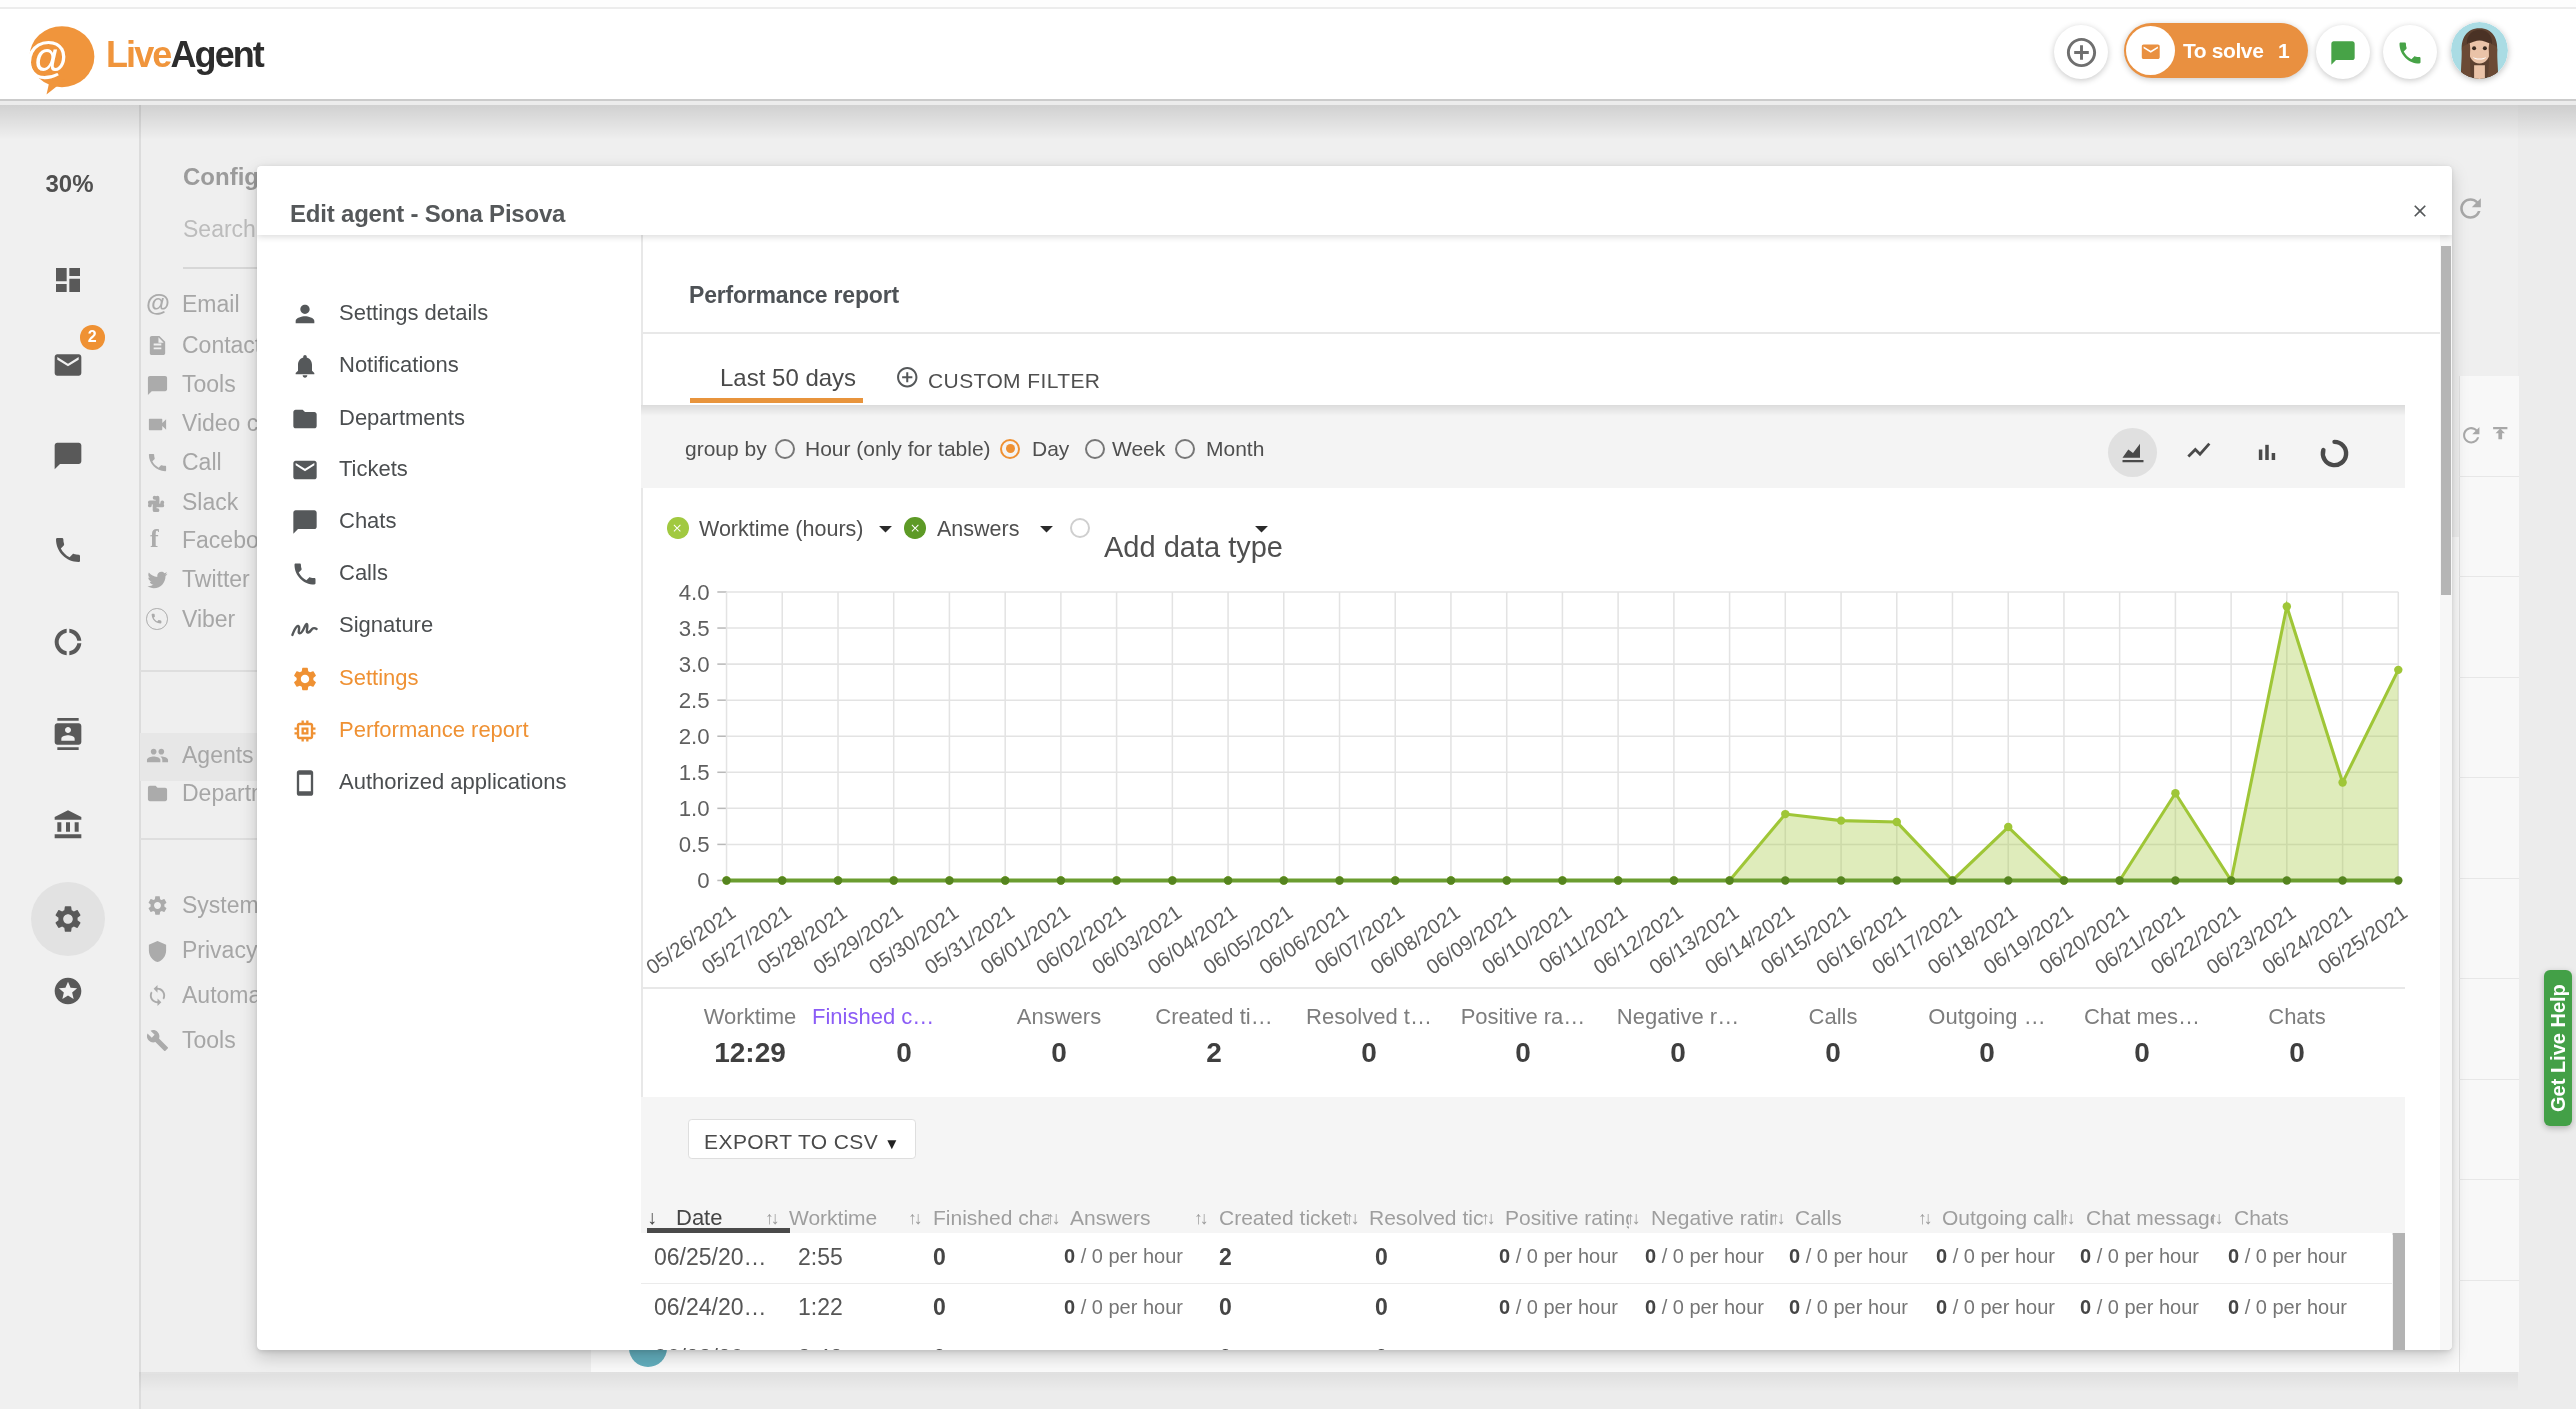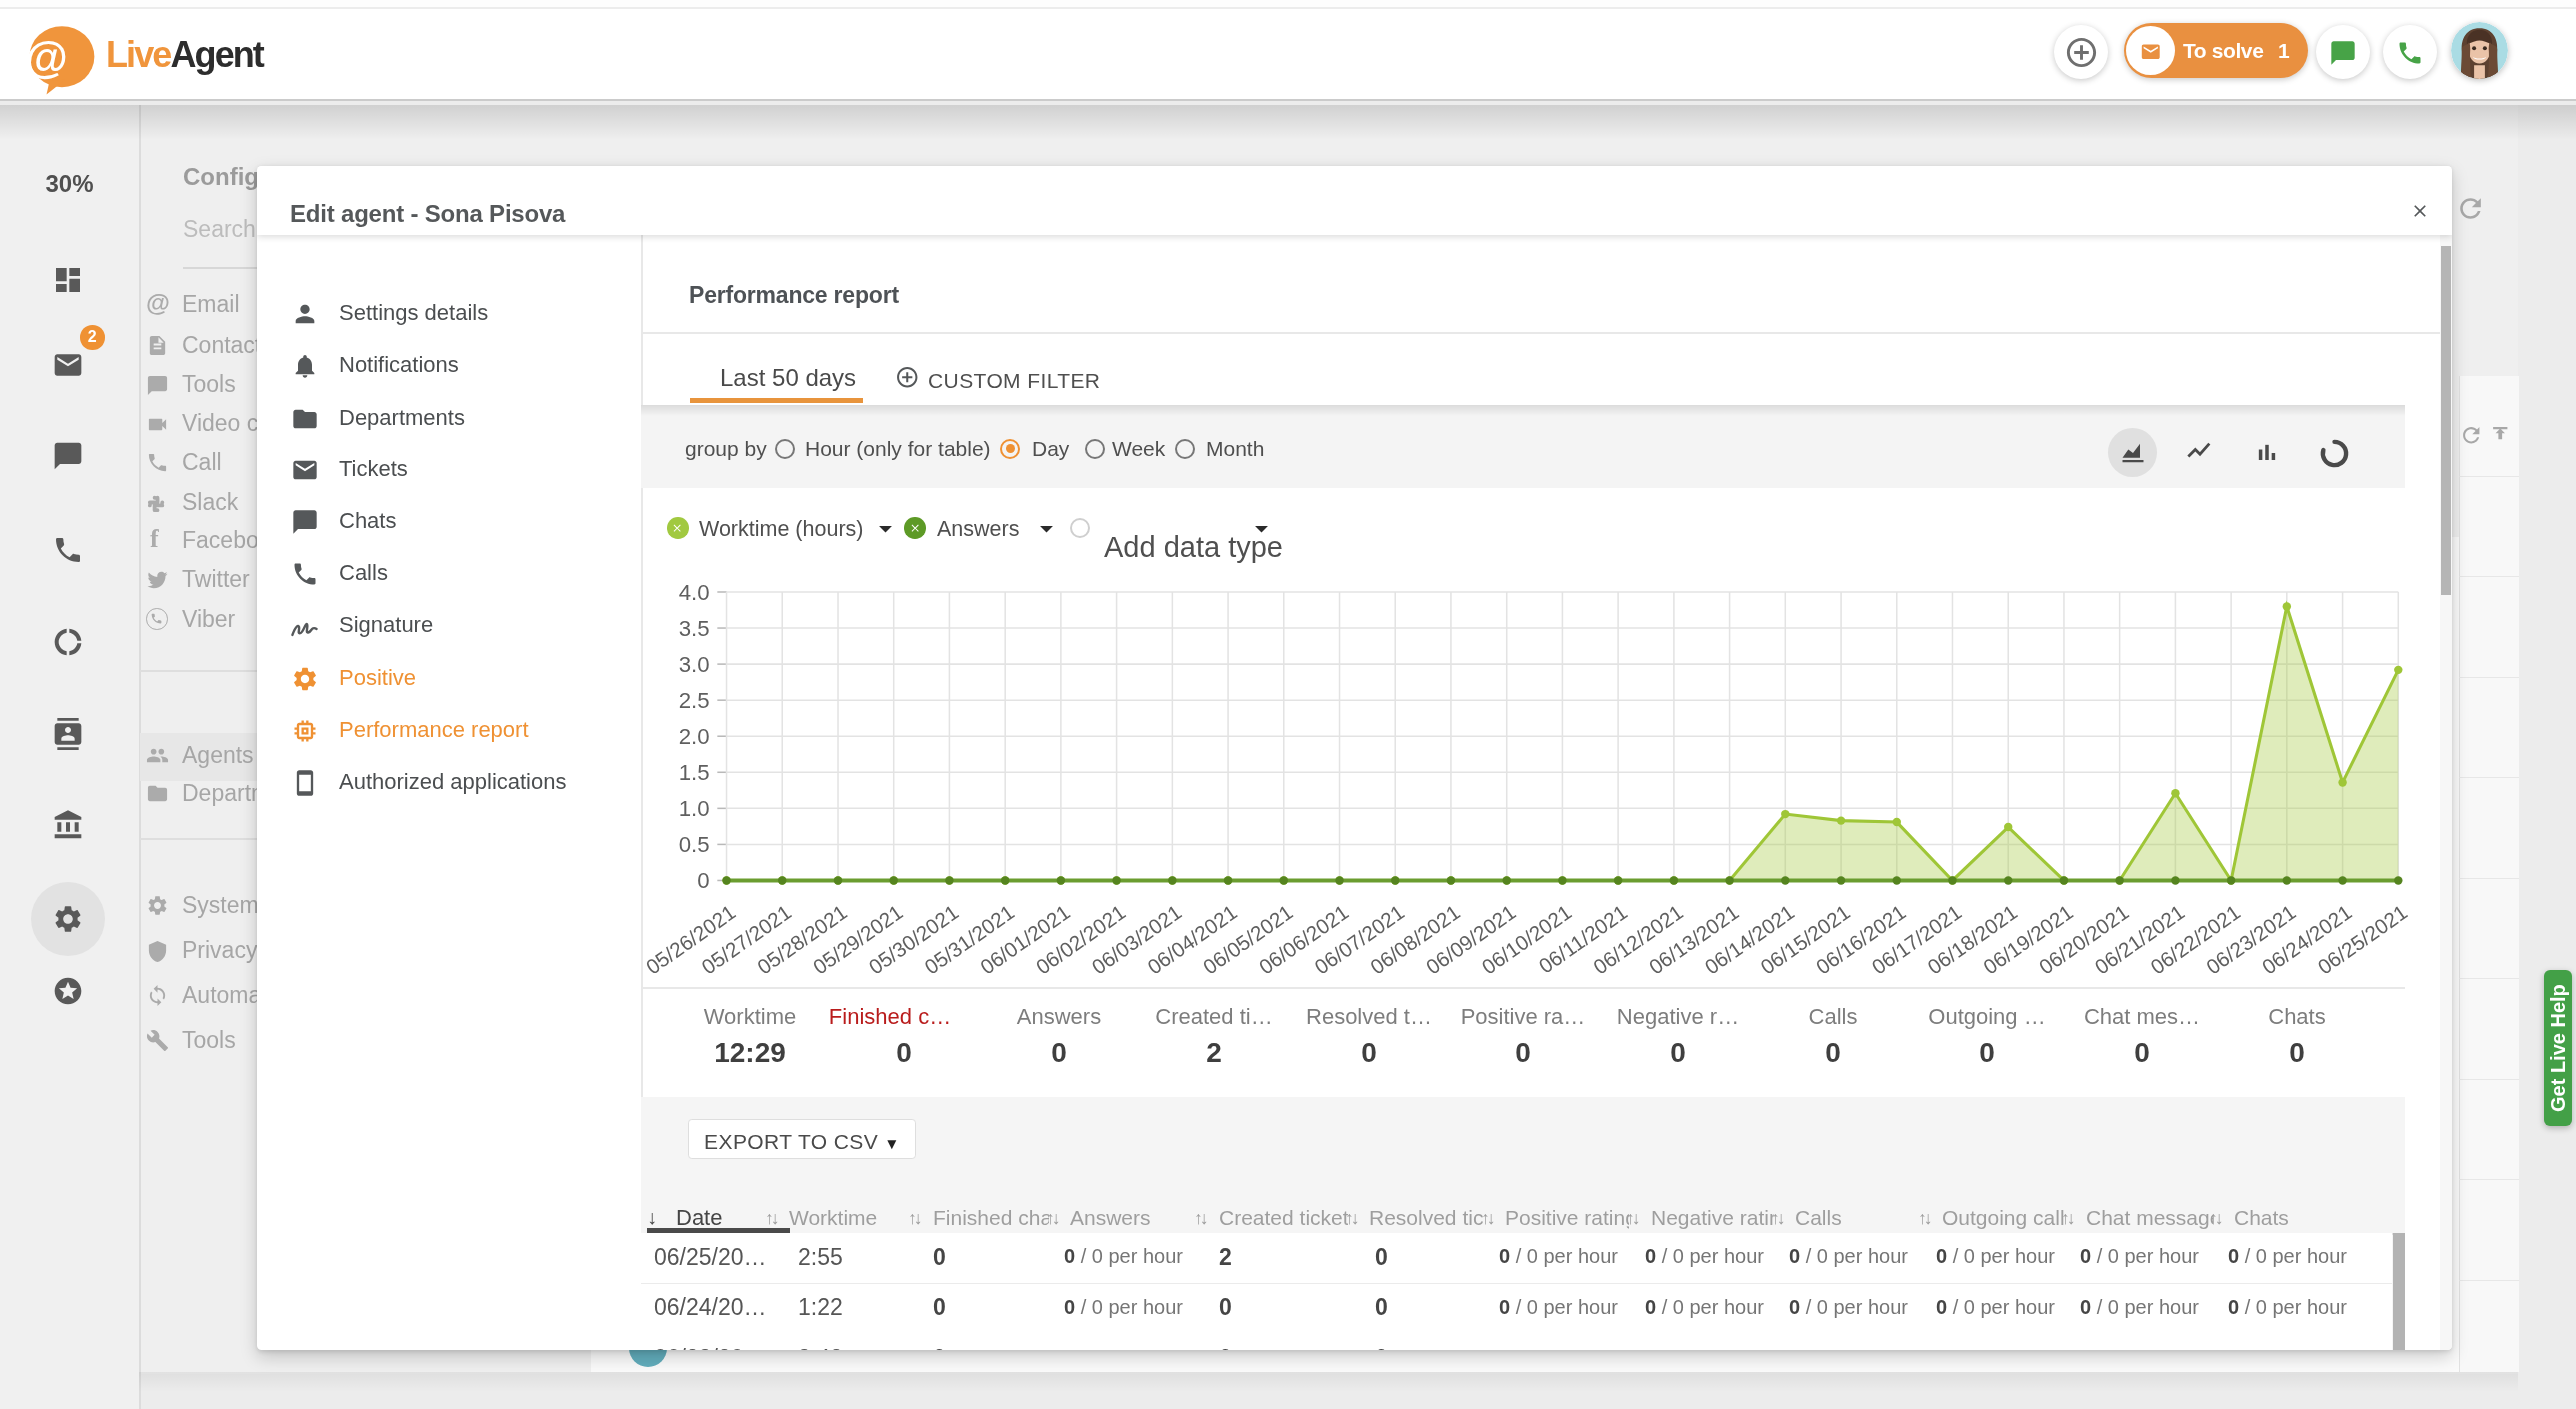--- a/index.html
+++ b/index.html
@@ -203,21 +203,21 @@
       <path d="M6.62 10.79c1.44 2.83 3.76 5.14 6.59 6.59l2.2-2.2c.27-.27.67-.36 1.02-.24 1.12.37 2.33.57 3.57.57.55 0 1 .45 1 1V20c0 .55-.45 1-1 1-9.39 0-17-7.61-17-17 0-.55.45-1 1-1h3.5c.55 0 1 .45 1 1 0 1.25.2 2.45.57 3.57.11.35.03.74-.25 1.02l-2.2 2.2z"></path>
     </svg>
     <div class="abs" style="left:82px;top:394px;font-size:22px;color:#4b4e50">Calls</div>
     <svg class="abs" style="left:33px;top:446px" width="29" height="29" viewBox="0 0 24 24">
       <path d="M2 19c2.5-7 5-9 5.5-6.5S6 18 8.5 17.5 12.5 9.5 14 10s-1.5 7.5 1 7 2.5-3 4-3.5 3 .5 3 .5" fill="none" stroke="#55585a" stroke-width="2" stroke-linecap="round"></path>
     </svg>
     <div class="abs" style="left:82px;top:446px;font-size:22px;color:#4b4e50">Signature</div>
     <svg class="abs" style="left:34px;top:499px" width="28" height="28" viewBox="0 0 24 24" fill="#ef9133">
       <path d="M19.14 12.94c.04-.3.06-.61.06-.94 0-.32-.02-.64-.07-.94l2.03-1.58c.18-.14.23-.41.12-.61l-1.92-3.32c-.12-.22-.37-.29-.59-.22l-2.39.96c-.5-.38-1.03-.7-1.62-.94l-.36-2.54c-.04-.24-.24-.41-.48-.41h-3.84c-.24 0-.43.17-.47.41l-.36 2.54c-.59.24-1.13.57-1.62.94l-2.39-.96c-.22-.08-.47 0-.59.22L2.74 8.87c-.12.21-.08.47.12.61l2.03 1.58c-.05.3-.09.63-.09.94s.02.64.07.94l-2.03 1.58c-.18.14-.23.41-.12.61l1.92 3.32c.12.22.37.29.59.22l2.39-.96c.5.38 1.03.7 1.62.94l.36 2.54c.05.24.24.41.48.41h3.84c.24 0 .44-.17.47-.41l.36-2.54c.59-.24 1.13-.56 1.62-.94l2.39.96c.22.08.47 0 .59-.22l1.92-3.32c.12-.22.07-.47-.12-.61l-2.01-1.58zM12 15.6c-1.98 0-3.6-1.62-3.6-3.6s1.62-3.6 3.6-3.6 3.6 1.62 3.6 3.6-1.62 3.6-3.6 3.6z"></path>
     </svg>
-    <div class="abs" style="left:82px;top:499px;font-size:22px;color:#ef9133">Positive</div>
+    <div class="abs" style="left:82px;top:499px;font-size:22px;color:#ef9133">Settings</div>
     <svg class="abs" style="left:34px;top:551px" width="28" height="28" viewBox="0 0 24 24" fill="#ef9133">
       <path d="M15 9H9v6h6V9zm-2 4h-2v-2h2v2zm8-2V9h-2V7c0-1.1-.9-2-2-2h-2V3h-2v2h-2V3H9v2H7c-1.1 0-2 .9-2 2v2H3v2h2v2H3v2h2v2c0 1.1.9 2 2 2h2v2h2v-2h2v2h2v-2h2c1.1 0 2-.9 2-2v-2h2v-2h-2v-2h2zm-4 6H7V7h10v10z"></path>
     </svg>
     <div class="abs" style="left:82px;top:551px;font-size:22px;color:#ef9133">Performance report</div>
     <svg class="abs" style="left:34px;top:603px" width="28" height="28" viewBox="0 0 24 24" fill="#55585a">
       <path d="M17 1.01L7 1c-1.1 0-2 .9-2 2v18c0 1.1.9 2 2 2h10c1.1 0 2-.9 2-2V3c0-1.1-.9-1.99-2-1.99zM17 19H7V5h10v14z"></path>
     </svg>
     <div class="abs" style="left:82px;top:603px;font-size:22px;color:#4b4e50">Authorized applications</div>
     <div class="abs" style="left:384px;top:69px;width:1.5px;height:1115px;background:#e8e8e8"></div>
     <div class="abs" style="left:432px;top:116px;font-size:23px;font-weight:bold;color:#4e5256;letter-spacing:-0.2px">Performance report</div>
@@ -428,21 +428,21 @@
       <circle cx="2427.8" cy="931.0" r="5.5" fill="#55841f"></circle>
       <circle cx="2500.5" cy="931.0" r="5.5" fill="#55841f"></circle>
       <circle cx="2573.1" cy="931.0" r="5.5" fill="#55841f"></circle>
       <circle cx="2645.7" cy="931.0" r="5.5" fill="#55841f"></circle>
       <circle cx="2718.4" cy="931.0" r="5.5" fill="#55841f"></circle>
       <circle cx="2791.0" cy="931.0" r="5.5" fill="#55841f"></circle>
     </svg>
     <div class="abs" style="left:384px;top:821px;width:1764px;height:1.5px;background:#e8e8e8"></div>
     <div class="abs" style="left:401px;top:838px;width:184px;text-align:center;font-size:22px;color:#7d7d7d">Worktime</div>
     <div class="abs" style="left:401px;top:871px;width:184px;text-align:center;font-size:28px;font-weight:bold;color:#3f3f3f">12:29</div>
-    <div class="abs" style="left:541px;top:838px;width:184px;text-align:center;font-size:22px;color:#b91c1c">Finished c…</div>
+    <div class="abs" style="left:555px;top:838px;width:184px;text-align:left;font-size:22px;color:#8b5cf6">Finished c…</div>
     <div class="abs" style="left:555px;top:871px;width:184px;text-align:center;font-size:28px;font-weight:bold;color:#3f3f3f">0</div>
     <div class="abs" style="left:710px;top:838px;width:184px;text-align:center;font-size:22px;color:#7d7d7d">Answers</div>
     <div class="abs" style="left:710px;top:871px;width:184px;text-align:center;font-size:28px;font-weight:bold;color:#3f3f3f">0</div>
     <div class="abs" style="left:865px;top:838px;width:184px;text-align:center;font-size:22px;color:#7d7d7d">Created ti…</div>
     <div class="abs" style="left:865px;top:871px;width:184px;text-align:center;font-size:28px;font-weight:bold;color:#3f3f3f">2</div>
     <div class="abs" style="left:1020px;top:838px;width:184px;text-align:center;font-size:22px;color:#7d7d7d">Resolved t…</div>
     <div class="abs" style="left:1020px;top:871px;width:184px;text-align:center;font-size:28px;font-weight:bold;color:#3f3f3f">0</div>
     <div class="abs" style="left:1174px;top:838px;width:184px;text-align:center;font-size:22px;color:#7d7d7d">Positive ra…</div>
     <div class="abs" style="left:1174px;top:871px;width:184px;text-align:center;font-size:28px;font-weight:bold;color:#3f3f3f">0</div>
     <div class="abs" style="left:1329px;top:838px;width:184px;text-align:center;font-size:22px;color:#7d7d7d">Negative r…</div>

